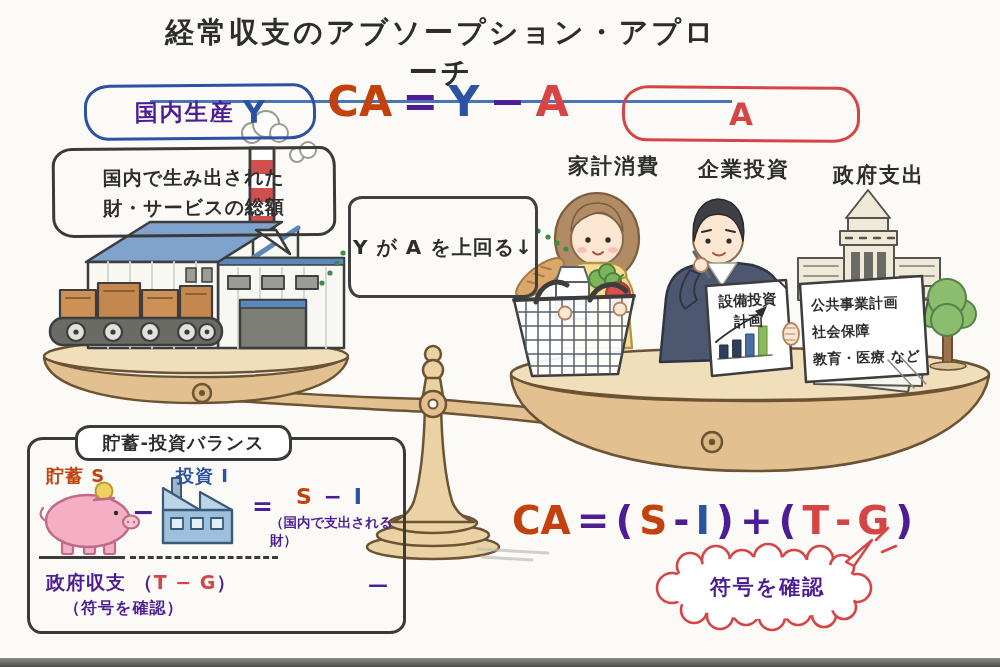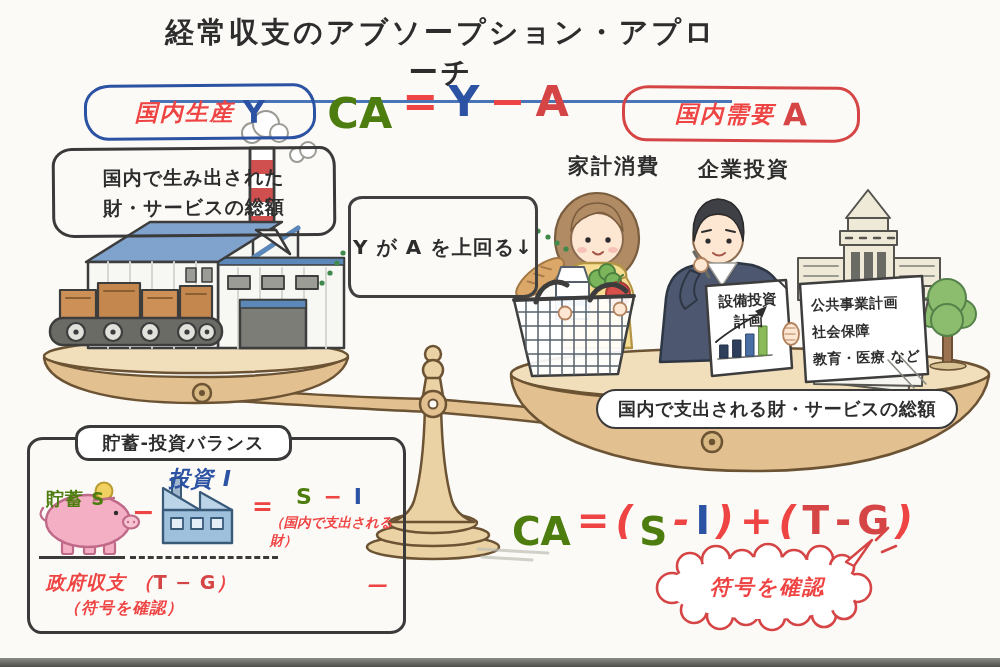--- a/index.html
+++ b/index.html
@@ -3,22 +3,22 @@
 <meta charset="utf-8">
 <style>
   html,body{margin:0;padding:0;background:#e8e8e4;}
   .stage{
     position:relative;width:1000px;height:667px;margin:0 auto;
     background:#fbfaf6;overflow:hidden;
     font-family:"DejaVu Sans","Liberation Sans",sans-serif;
     color:#2d2d2d;
   }
   .abs{position:absolute;}
-  .ink{color:#ef4444;font-style:italic;}
-  .green{color:#4d7c0f;margin-top:23px;}
+  .ink{color:#4c1d95;}
+  .green{color:#c2410c;}
   .blue{color:#2c52a3;}
   .red{color:#d64545;}
   svg{display:block;}
   #art{position:absolute;left:0;top:0;z-index:1;}
   .txt{z-index:2;}
 
   .title{
     left:150px;top:13px;width:582px;text-align:center;
     font-size:29px;letter-spacing:3px;font-weight:600;
     padding-bottom:7px;border-bottom:3px solid #4a74b8;
@@ -371,55 +371,54 @@
 
   <div class="abs txt main-formula">
     <span class="green">CA</span>
     <span class="ink">=</span>
     <span class="blue">Y</span>
     <span class="ink">−</span>
     <span class="red">A</span>
   </div>
 
   <div class="abs txt pill dem-box">
-    <span class="lbl ink">国内需要</span>
     <span class="sym red">A</span>
   </div>
 
   <div class="abs txt bubble">
     <span>国内で生み出された</span>
     <span>財・サービスの総額</span>
   </div>
 
   <div class="abs txt surplus">
     <span>Y が A を上回る</span>
     <span class="arrow">↓</span>
   </div>
 
   <div class="abs txt dlabel" style="left:558px;top:152px;width:112px;">家計消費</div>
   <div class="abs txt dlabel" style="left:688px;top:155px;width:112px;">企業投資</div>
+  <div class="abs txt dlabel" style="left:826px;top:161px;width:106px;">政府支出</div>
 
   <div class="abs txt doc-text" style="left:712px;top:290px;width:72px;font-size:14.5px;text-align:center;transform:rotate(-3deg);line-height:21px;">
     <div>設備投資</div>
     <div>計画</div>
   </div>
 
   <div class="abs txt doc-text" style="left:812px;top:290px;width:118px;font-size:14px;transform:rotate(-2deg);line-height:27px;letter-spacing:.5px;">
     <div>公共事業計画</div>
     <div>社会保障</div>
     <div>教育・医療 など</div>
   </div>
 
-  <div class="abs txt caption-pill">国内で支出される財・サービスの総額</div>
 
   <div class="abs txt si-box">
     <div class="si-tab">貯蓄-投資バランス</div>
     <span class="f green" style="left:16px;top:24px;font-size:18px;letter-spacing:1px;text-align:center;">貯蓄 S</span>
     <span class="f ink" style="left:102px;top:56px;font-size:27px;">−</span>
-    <span class="f blue" style="left:138px;top:24px;font-size:22px;letter-spacing:1px;font-style:italic;">投資 I</span>
+    <span class="f blue" style="left:146px;top:24px;font-size:18px;letter-spacing:1px;">投資 I</span>
     <span class="f ink" style="left:222px;top:52px;font-size:25px;">=</span>
     <span class="f" style="left:266px;top:44px;font-size:22px;letter-spacing:2px;">
       <span class="green">S</span>
       <span class="ink">−</span>
       <span class="blue">I</span>
     </span>
     <span class="f ink" style="left:240px;top:74px;font-size:13.5px;">（国内で支出される財）</span>
     <div class="divider-solid"></div>
     <div class="divider-dash"></div>
     <span class="f" style="left:16px;top:130px;font-size:19px;letter-spacing:1px;">

